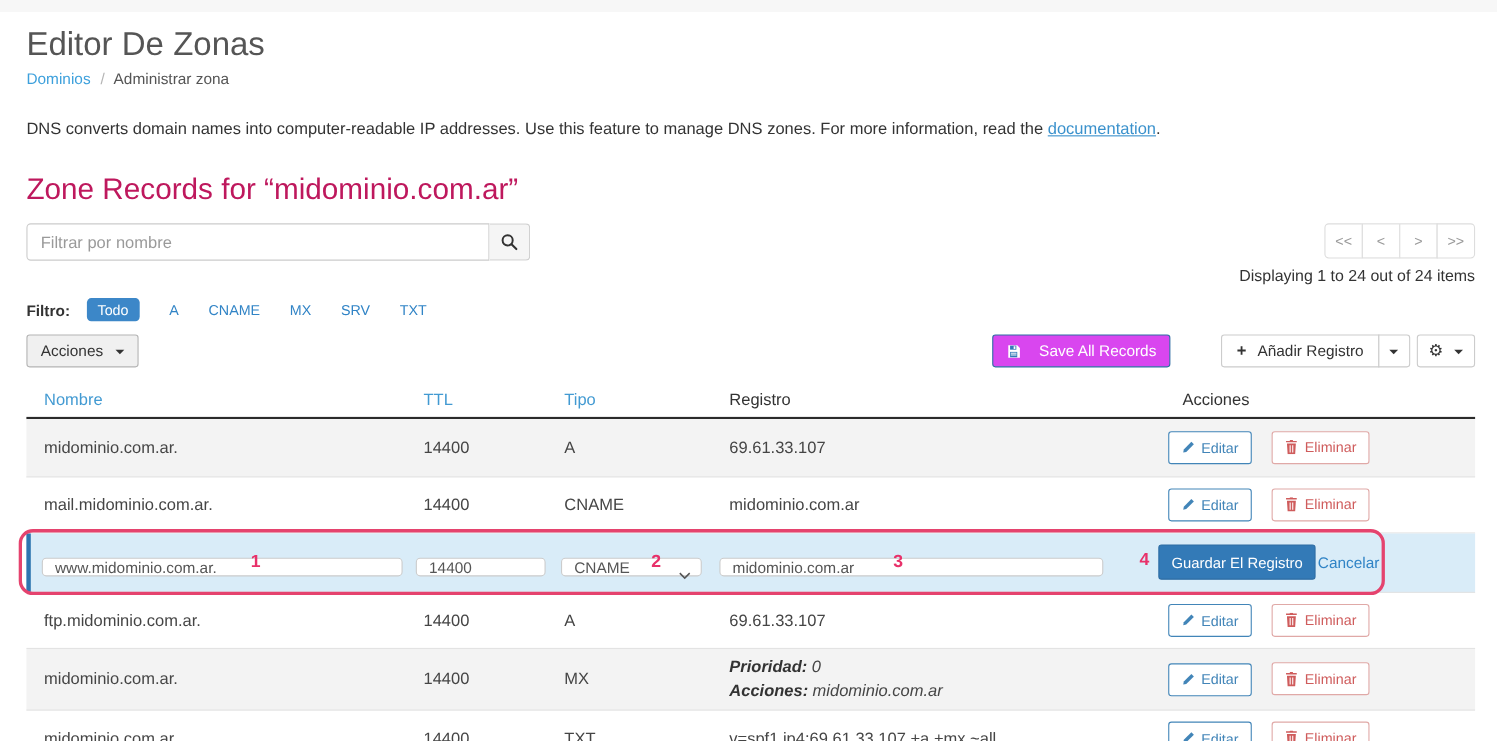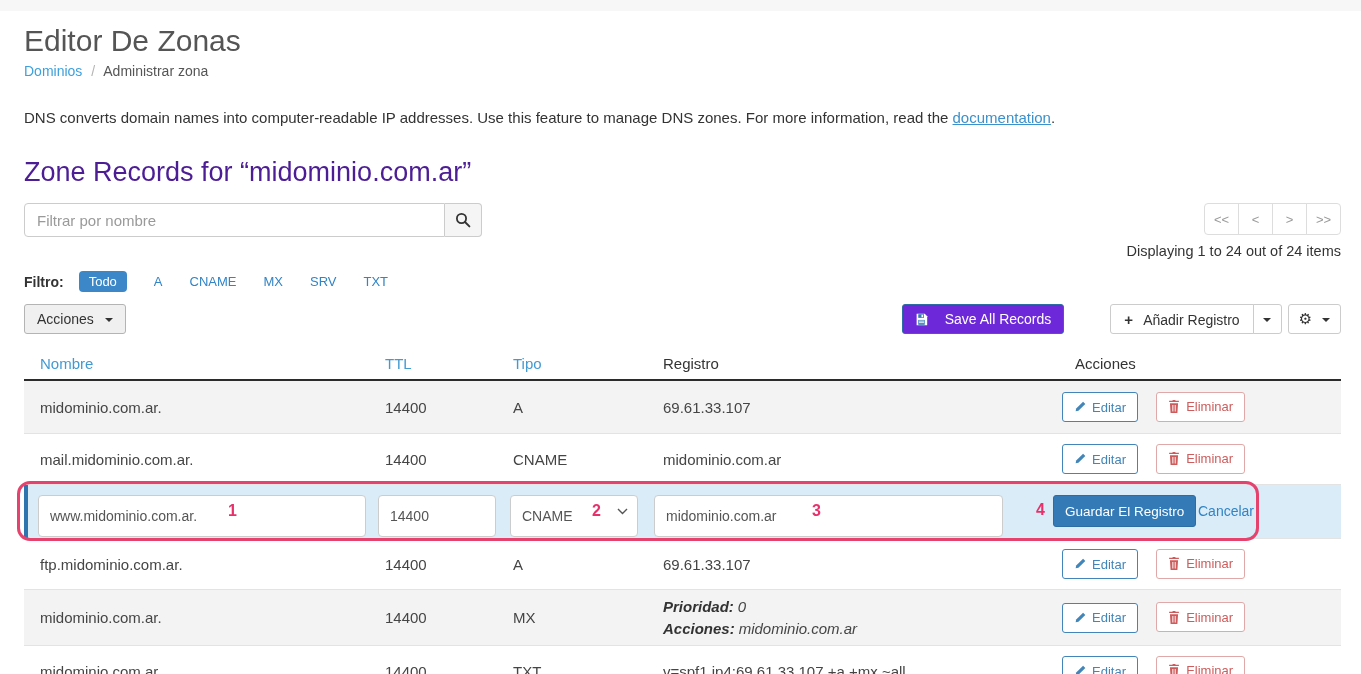--- a/index.html
+++ b/index.html
@@ -16,21 +16,21 @@
 
   h1.page-title { font-size:30px; font-weight:300; color:#555; margin:13px 0 5px; }
   .breadcrumb { font-size:14px; }
   .breadcrumb a { color:#3da0dc; text-decoration:none; }
   .breadcrumb .sep { color:#b5b5b5; margin:0 5px; }
   .breadcrumb .current { color:#555; }
 
   .desc { margin:30px 0 0; font-size:15px; color:#333; }
   .doc-link { color:#3a91cc; text-decoration:underline; }
 
-  h2.section-title { font-size:27px; font-weight:400; color:#4c1d95; margin:31px 0 15px; }
+  h2.section-title { font-size:27px; font-weight:400; color:#be185d; margin:31px 0 15px; }
 
   .toolbar-row { display:flex; justify-content:space-between; align-items:flex-start; }
   .search-group { display:flex;justify-content:space-between; }
   .search-input {
     width:421px; height:34px; border:1px solid #ccc; border-radius:4px 0 0 4px;
     padding:0 12px; font-size:15px; color:#555; outline:none; background:#fff;
   }
   .search-input::placeholder { color:#9a9a9a; }
   .search-btn {
     width:37px; height:34px; border:1px solid #ccc; border-left:none; background:#f5f5f5;
@@ -56,21 +56,21 @@
   .btn-default {
     height:30px; padding:0 12px; background:#f0f0f0; border:1px solid #b4b4b4;
     border-radius:3px; font-size:14px; color:#333;
   }
   .caret {
     display:inline-block; width:0; height:0; margin-left:7px; vertical-align:middle;
     border-left:4px solid transparent; border-right:4px solid transparent; border-top:4px solid currentColor;
   }
   .right-buttons { display:flex; align-items:center; }
   .btn-primary {
-    height:30px; background:#6d28d9; border:1px solid #2e6da4; color:#fff; border-radius:3px;
+    height:30px; background:#d946ef; border:1px solid #2e6da4; color:#fff; border-radius:3px;
     padding:0 12px; font-size:14px; display:inline-flex; align-items:center; gap:17px;
   }
   .btn-white {
     height:30px; background:#fff; border:1px solid #ccc; border-radius:3px;
     font-size:14px; color:#333; padding:0 13px;
   }
   .btn-group { display:inline-flex; margin-left:6px;padding-left:40px; }
   .btn-group .add-main { border-radius:3px 0 0 3px; }
   .btn-group .caret-btn { border-radius:0 3px 3px 0; margin-left:-1px; width:29px; padding:0; }
   .plus-glyph { font-weight:bold; margin-right:7px; font-size:15px; }
@@ -103,21 +103,21 @@
   .btn-edit, .btn-delete {
     height:30px; background:#fff; border-radius:3px; font-size:13px;
     display:inline-flex; align-items:center; gap:6px; padding:0 11px;
   }
   .btn-edit { border:1px solid #4285b8; color:#4285b8; }
   .btn-delete { border:1px solid #e0a9a7; color:#cf5c5c; margin-left:14px; }
 
   .edit-row { position:relative; height:54px; background:#d9ecf8; border-bottom:1px solid #e3e3e3; }
   .blue-bar { position:absolute; left:0; top:0; bottom:0; width:4px; background:#2e75b0; }
   .e-field {
-    position:absolute; top:10px; height:42px; border:1px solid #ccc; border-radius:4px;
+    position:absolute; top:22px; height:17px; border:1px solid #ccc; border-radius:4px;
     background:#fff; font-size:14px; color:#555; padding:0 11px;
   }
   .e-name   { left:14px;  width:328px; }
   .e-ttl    { left:354px; width:118px; }
   .e-select { left:486px; width:128px; display:flex; align-items:center; }
   .e-select .sel-chev { position:absolute; right:9px; top:11px; }
   .e-record { left:630px; width:349px; }
   .ann { position:absolute; font-weight:bold; font-size:16px; color:#e8316a; z-index:6; }
   .ann-1 { left:204px;  top:17px; }
   .ann-2 { left:568px;  top:17px; }

